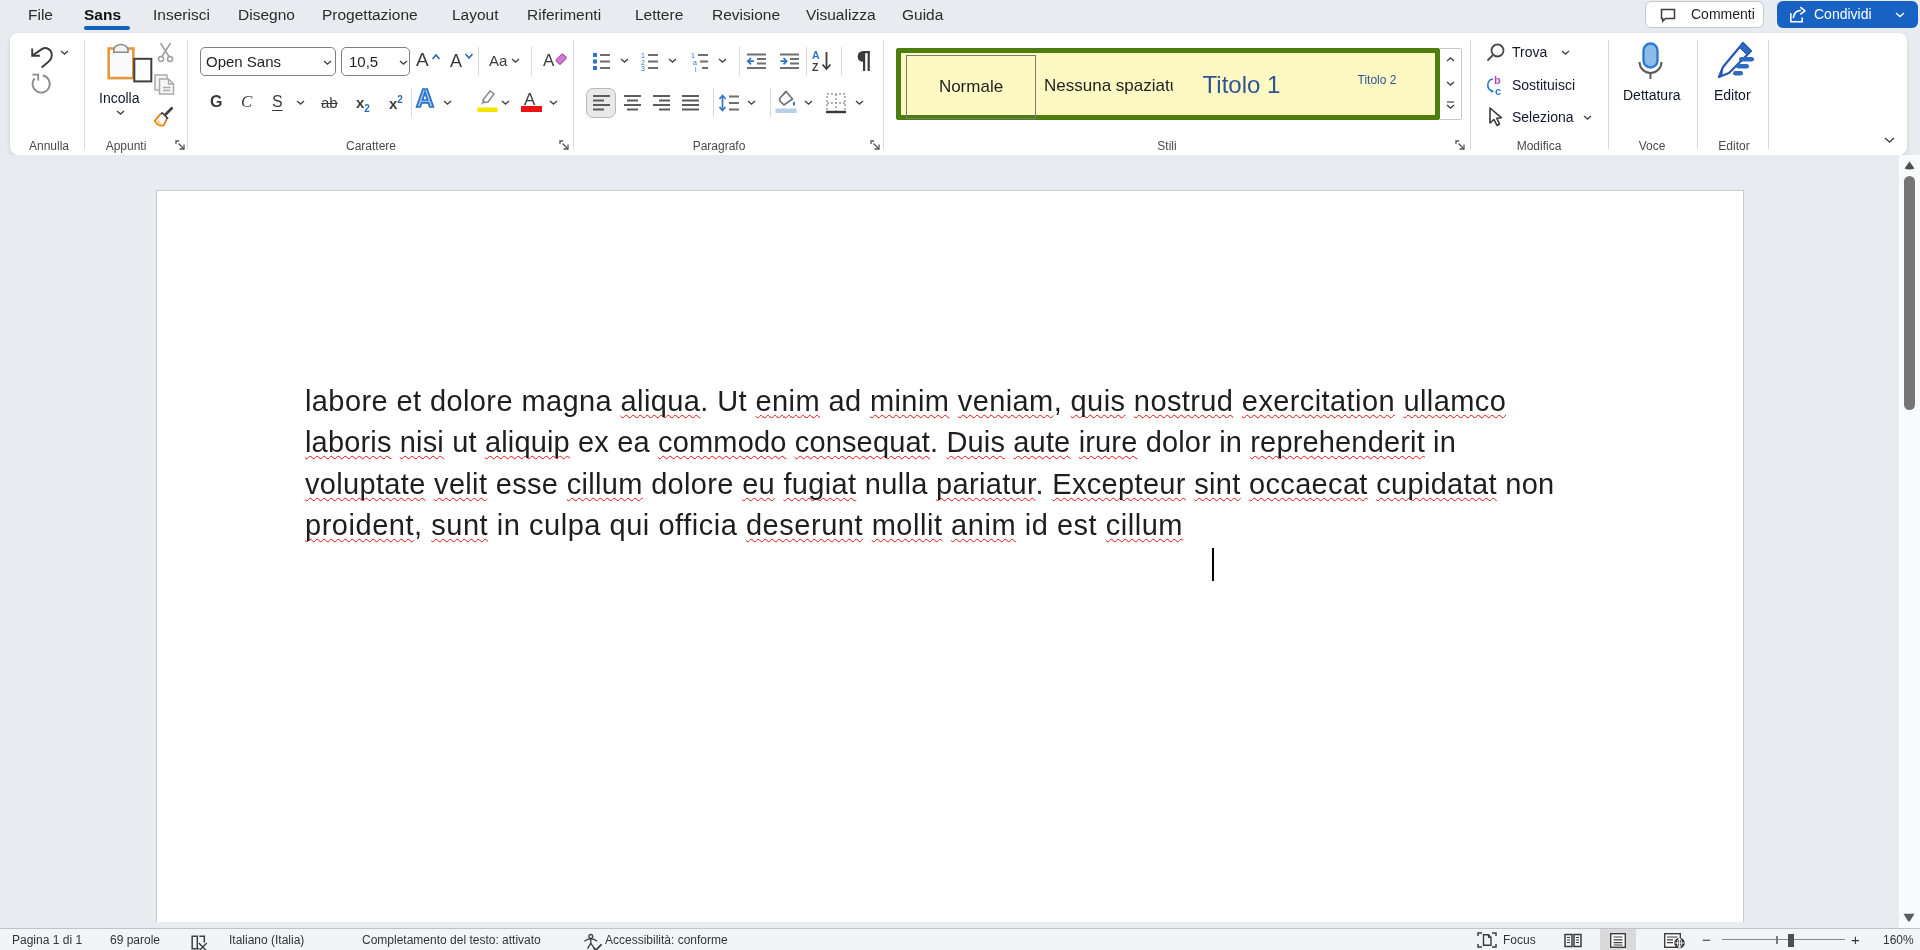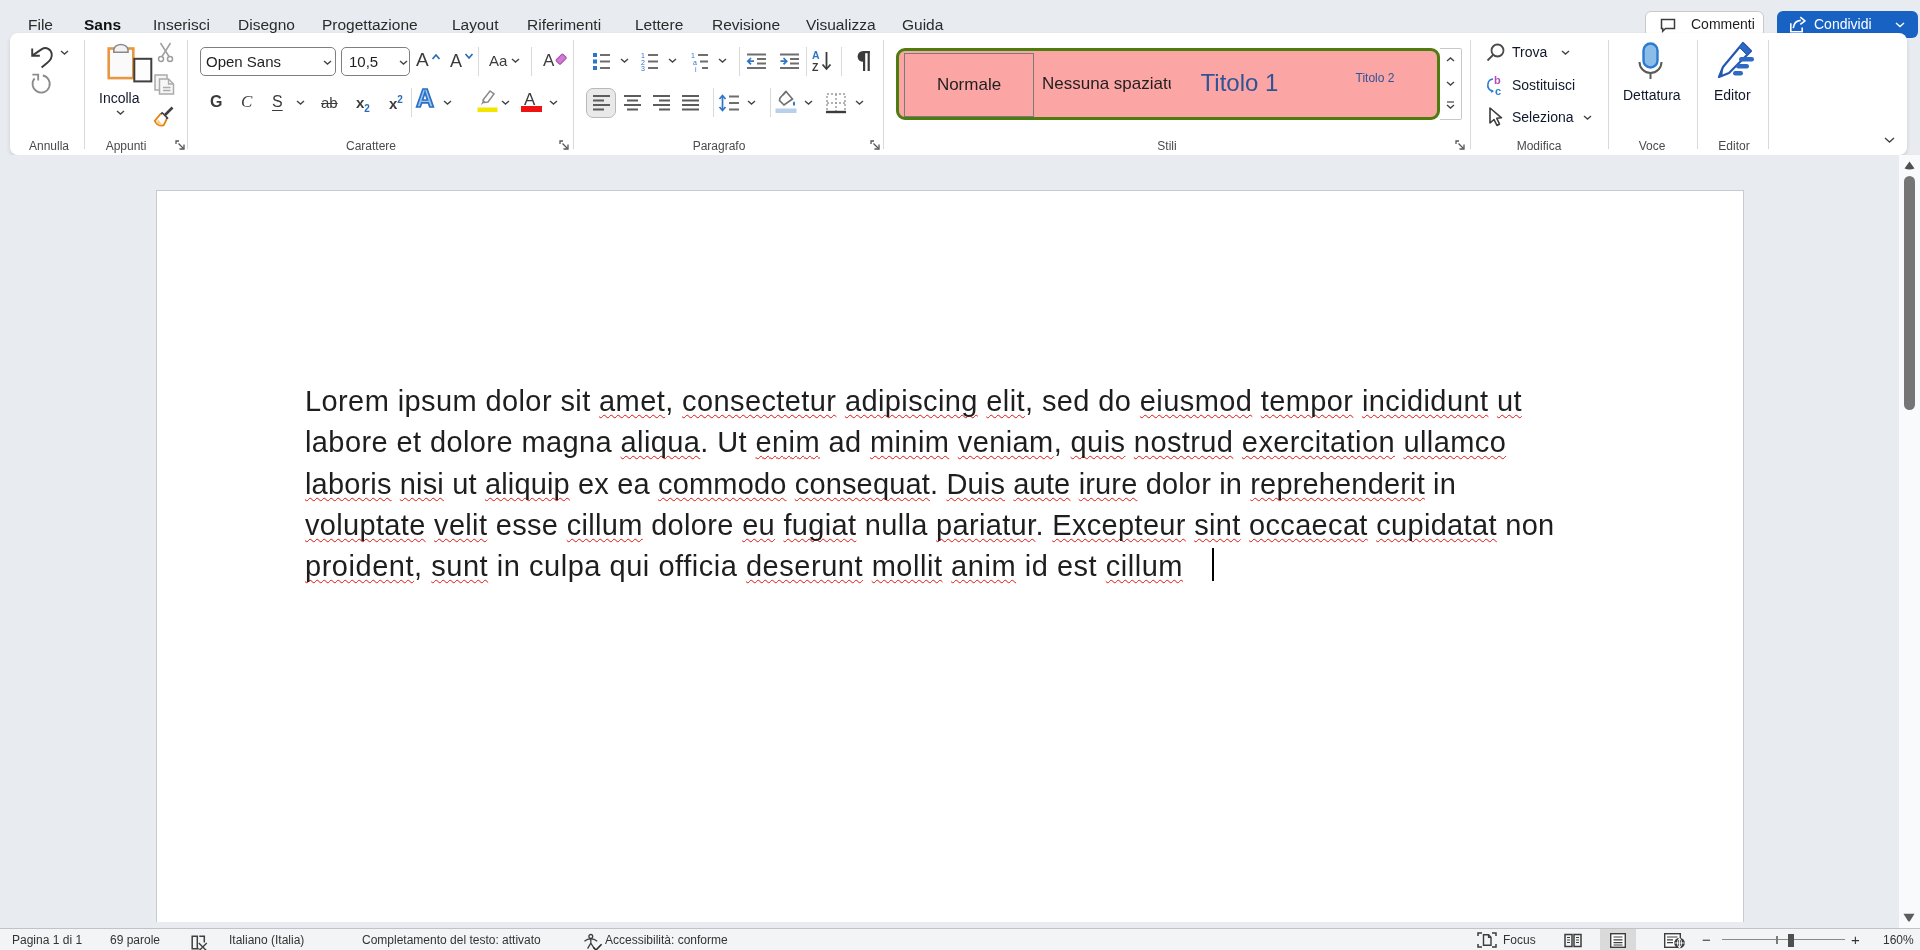--- a/index.html
+++ b/index.html
@@ -1,35 +1,35 @@
 <!DOCTYPE html>
 <html><head>
 <meta charset="utf-8">
 <style>
   * { margin:0; padding:0; box-sizing:border-box; }
   html,body { width:1920px; height:950px; overflow:hidden; }
   body { font-family:"Liberation Sans", sans-serif; background:#e8ecf0; position:relative; }
   svg { position:absolute; overflow:visible; }
   .abs { position:absolute; }
-  #menubar { position:absolute; left:0; top:10px; width:1920px; height:33px; background:#e8ecf0; }
+  #menubar { position:absolute; left:0; top:0; width:1920px; height:33px; background:#e8ecf0; }
   .tab { position:absolute; top:6px; font-size:15.5px; color:#2b2b2b; }
   .tab.home { font-weight:700; color:#101010; }
   #homebar { position:absolute; left:84px; top:26px; width:46px; height:3.5px; background:#1161be; border-radius:2px; }
   #btn-comments { position:absolute; left:1645px; top:1px; width:119px; height:27px; background:#fff; border:1px solid #c9c9c9; border-radius:6px; font-size:14px; color:#1f1f1f; line-height:25px; }
   #btn-share { position:absolute; left:1777px; top:1px; width:141px; height:27px; background:#1862c4; border-radius:6px; font-size:14px; color:#fff; line-height:27px; }
   #ribbon { position:absolute; left:10px; top:33px; width:1897px; height:122px; background:#fff; border-radius:8px; box-shadow:0 2px 4px rgba(0,0,0,.13); }
   .gdiv { position:absolute; top:7px; width:1px; height:109px; background:#d9d9d9; }
   .sdiv { position:absolute; width:1px; background:#d9d9d9; }
   .glabel { position:absolute; top:106px; font-size:12px; color:#4a4a4a; white-space:nowrap; }
   .chev { stroke:#444; stroke-width:1.4; fill:none; }
   .btxt { position:absolute; font-size:14px; color:#0f172a; white-space:nowrap; }
   
   .combo { position:absolute; border:1px solid #7f7f7f; border-radius:5px; background:#fff; font-size:15px; color:#1f1f1f; }
   
-  #gallery { position:absolute; left:886px; top:15px; width:544px; height:72px; border:3px solid #4d7c0f; border-radius:9px; background:#fca5a5; }
+  #gallery { position:absolute; left:886px; top:15px; width:544px; height:72px; border:5px solid #4d7c0f; border-radius:2px; background:#fef9c3; }
   .gcell { position:absolute; top:0; height:70px; overflow:hidden; }
   .gcell .nm { position:absolute; left:0; right:0; text-align:center; white-space:nowrap; }
   #gscroll { position:absolute; left:1430px; top:15px; width:22px; height:72px; border:1px solid #c8c8c8; border-left:none; border-radius:0 2px 2px 0; background:#fff; }
   #docarea { position:absolute; left:0; top:155px; width:1920px; height:773px; background:#e8ecf0; }
   #page { position:absolute; left:156px; top:35px; width:1588px; height:732px; background:#fff; border:1px solid #c6cbd0; border-bottom:none; }
   #text { position:absolute; left:305px; top:226px; font-size:29px; color:#1e1e1e; line-height:41.3px; white-space:nowrap; }
   .l1{letter-spacing:0.40px}.l2{letter-spacing:0.40px}.l3{letter-spacing:0.16px}.l4{letter-spacing:0.33px}.l5{letter-spacing:0.53px}
   u { text-decoration:underline; text-decoration-style:wavy; text-decoration-color:#e01510; text-decoration-thickness:1.3px; text-underline-offset:3px; text-decoration-skip-ink:none; }
   #caret { position:absolute; background:#000; width:2px; height:33px; }
   #vscroll { position:absolute; right:0; top:155px; width:21px; height:773px; background:#f9fafb; }
@@ -353,21 +353,20 @@
   </svg>
   <span class="btxt" style="left:1704px;top:54px">Editor</span>
   <div class="glabel" style="left:1724px;transform:translateX(-50%)">Editor</div>
   <svg class="chev" style="left:1874px;top:104px" width="11" height="7" viewBox="0 0 11 7">
       <path d="M1 1 l4.5 4 4.5-4"></path>
     </svg>
 </div>
 <div id="docarea">
   <div id="page"></div>
   <div id="text">
-    <div class="ln l1">Lorem ipsum dolor sit <u>amet</u>, <u>consectetur</u> <u>adipiscing</u> <u>elit</u>, sed do <u>eiusmod</u> <u>tempor</u> <u>incididunt</u> <u>ut</u></div>
     <div class="ln l2">labore et dolore magna <u>aliqua</u>. Ut <u>enim</u> ad <u>minim</u> <u>veniam</u>, <u>quis</u> <u>nostrud</u> <u>exercitation</u> <u>ullamco</u></div>
     <div class="ln l3"><u>laboris</u> <u>nisi</u> ut <u>aliquip</u> ex ea <u>commodo</u> <u>consequat</u>. <u>Duis</u> <u>aute</u> <u>irure</u> dolor in <u>reprehenderit</u> in</div>
     <div class="ln l4"><u>voluptate</u> <u>velit</u> esse <u>cillum</u> dolore <u>eu</u> <u>fugiat</u> nulla <u>pariatur</u>. <u>Excepteur</u> <u>sint</u> <u>occaecat</u> <u>cupidatat</u> non</div>
     <div class="ln l5"><u>proident</u>, <u>sunt</u> in culpa qui officia <u>deserunt</u> <u>mollit</u> <u>anim</u> id est <u>cillum</u></div>
   </div>
   <div id="caret" style="left:1212px; top:393px;"></div>
 </div>
 <div id="vscroll">
   <svg style="left:5px;top:6px" width="11" height="8" viewBox="0 0 11 8">
       <path d="M5.5 0.5 L10.5 7.5 Q5.5 9.5 0.5 7.5 Z" fill="#4f4f4f"></path>

